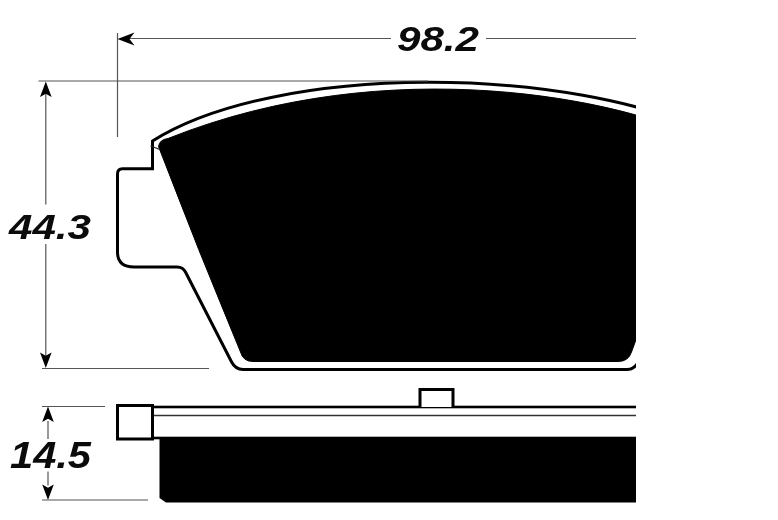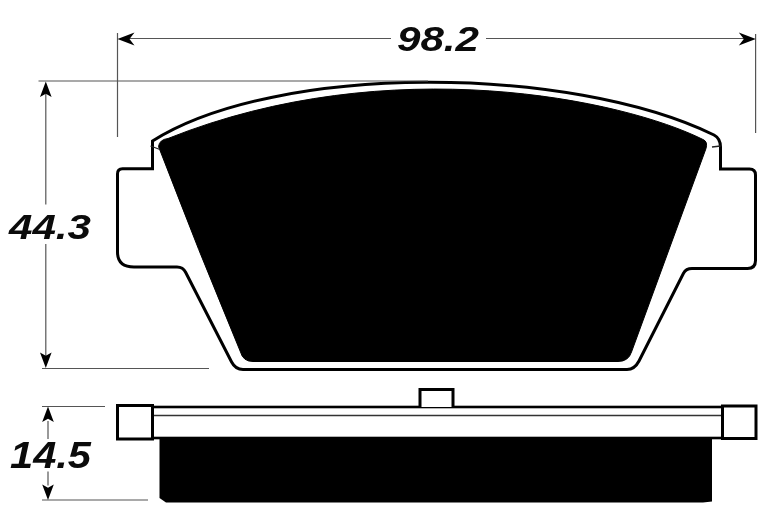--- a/index.html
+++ b/index.html
@@ -1,16 +1,16 @@
 <!DOCTYPE html>
 <html><head>
 <meta charset="utf-8">
 <style>
   html,body{margin:0;padding:0;background:#fff;}
-  .page{width:778px;height:520px;position:relative;overflow:hidden;background:#fff;}
+  .page{width:636px;height:520px;position:relative;overflow:hidden;background:#fff;}
   svg{display:block;}
   text{font-family:"Liberation Sans",sans-serif;font-weight:bold;font-style:italic;fill:#0b0b0b;}
 </style>
 </head>
 <body>
 <div class="page">
 <svg width="778" height="520" viewBox="0 0 778 520">
 
   <rect x="0" y="0" width="778" height="520" fill="#ffffff"></rect>
 

